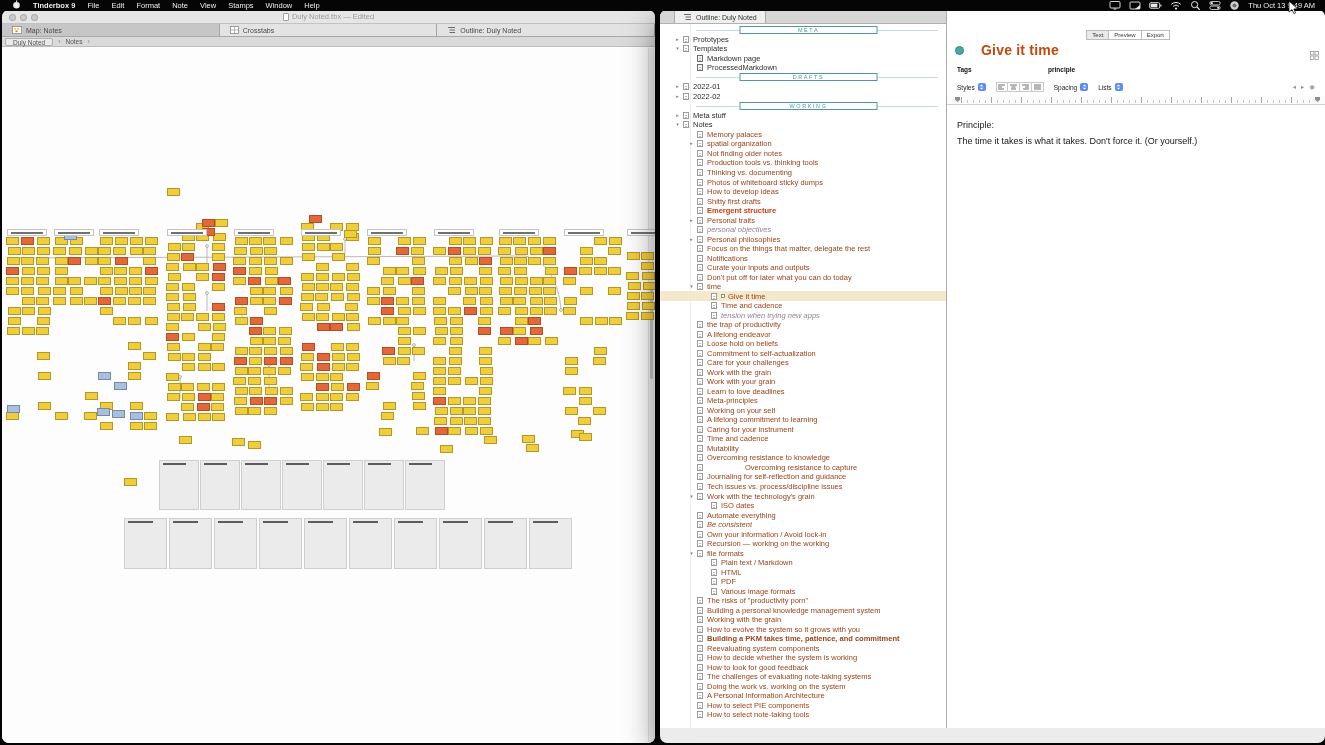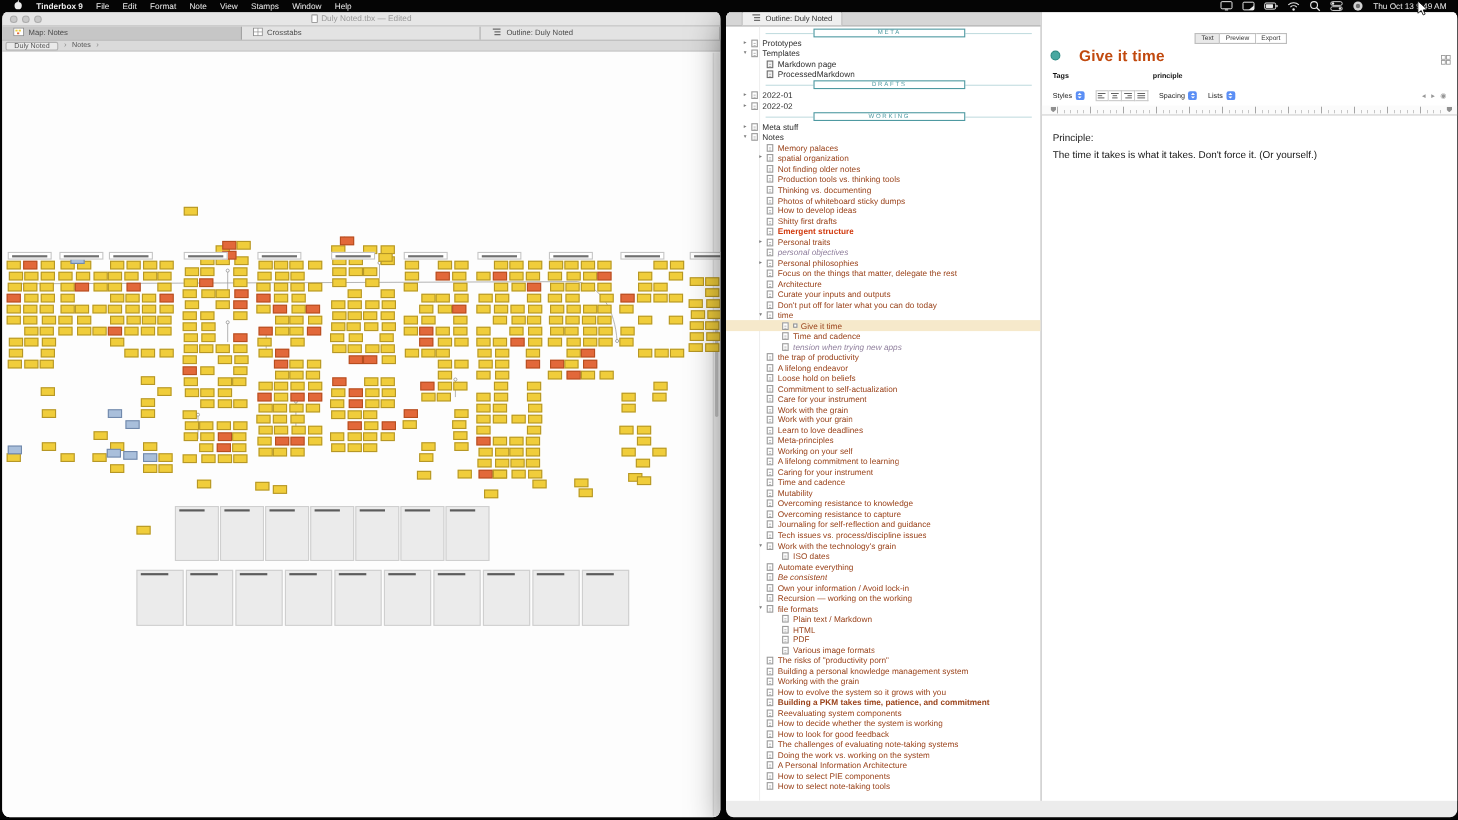--- a/index.html
+++ b/index.html
@@ -966,21 +966,21 @@
             <div class="o-row">
               <span class="ind" style="width: 14px;"></span>
               <span class="disc"></span>
               <span class="n-ico"></span>
               <span class="o-lab" style="color: rgb(154, 67, 27); text-align: center;">Focus on the things that matter, delegate the rest</span>
             </div>
             <div class="o-row">
               <span class="ind" style="width: 14px;"></span>
               <span class="disc"></span>
               <span class="n-ico"></span>
-              <span class="o-lab" style="color: rgb(154, 67, 27);">Architecture</span>
+              <span class="o-lab" style="color: rgb(154, 67, 27);">Notifications</span>
             </div>
             <div class="o-row">
               <span class="ind" style="width: 14px;"></span>
               <span class="disc"></span>
               <span class="n-ico"></span>
               <span class="o-lab" style="color: rgb(154, 67, 27);">Curate your inputs and outputs</span>
             </div>
             <div class="o-row">
               <span class="ind" style="width: 14px;"></span>
               <span class="disc"></span>
@@ -1033,21 +1033,21 @@
             <div class="o-row">
               <span class="ind" style="width: 14px;"></span>
               <span class="disc"></span>
               <span class="n-ico"></span>
               <span class="o-lab" style="color: rgb(154, 67, 27);">Commitment to self-actualization</span>
             </div>
             <div class="o-row">
               <span class="ind" style="width: 14px;"></span>
               <span class="disc"></span>
               <span class="n-ico"></span>
-              <span class="o-lab" style="color: rgb(154, 67, 27);">Care for your instrument</span>
+              <span class="o-lab" style="color: rgb(154, 67, 27);">Care for your challenges</span>
             </div>
             <div class="o-row">
               <span class="ind" style="width: 14px;"></span>
               <span class="disc"></span>
               <span class="n-ico"></span>
               <span class="o-lab" style="color: rgb(154, 67, 27);">Work with the grain</span>
             </div>
             <div class="o-row">
               <span class="ind" style="width: 14px;"></span>
               <span class="disc"></span>
@@ -1099,21 +1099,21 @@
             <div class="o-row">
               <span class="ind" style="width: 14px;"></span>
               <span class="disc"></span>
               <span class="n-ico"></span>
               <span class="o-lab" style="color: rgb(154, 67, 27);">Overcoming resistance to knowledge</span>
             </div>
             <div class="o-row">
               <span class="ind" style="width: 14px;"></span>
               <span class="disc"></span>
               <span class="n-ico"></span>
-              <span class="o-lab" style="color: rgb(154, 67, 27);">Overcoming resistance to capture</span>
+              <span class="o-lab" style="color: rgb(154, 67, 27); margin-left: 38px;">Overcoming resistance to capture</span>
             </div>
             <div class="o-row">
               <span class="ind" style="width: 14px;"></span>
               <span class="disc"></span>
               <span class="n-ico"></span>
               <span class="o-lab" style="color: rgb(154, 67, 27);">Journaling for self-reflection and guidance</span>
             </div>
             <div class="o-row">
               <span class="ind" style="width: 14px;"></span>
               <span class="disc"></span>

